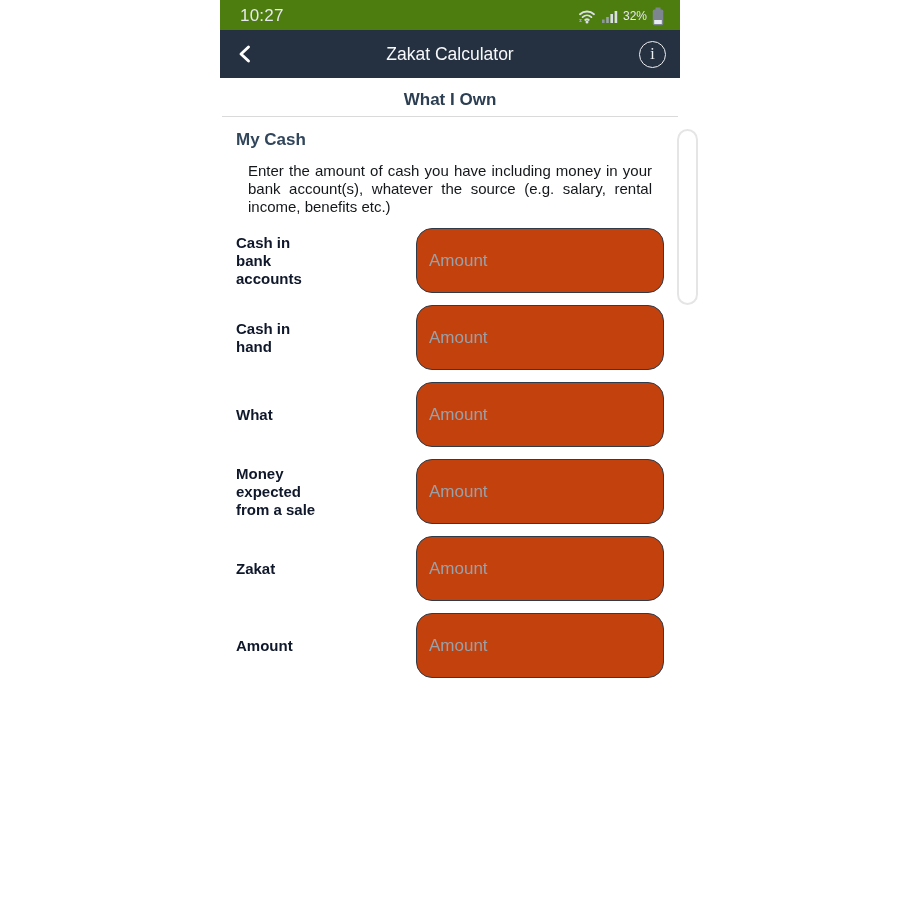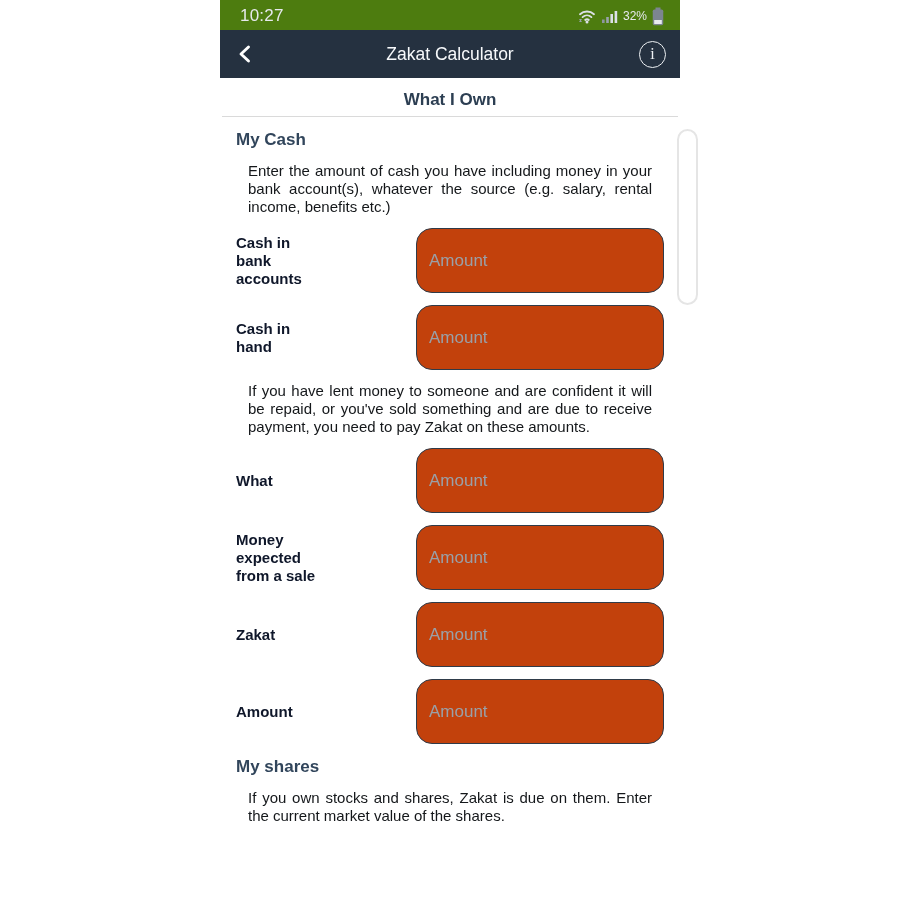--- a/index.html
+++ b/index.html
@@ -231,21 +231,20 @@
         <input class="amount-input" type="text" placeholder="Amount" style="">
       </div>
       <div class="field-row">
         <div class="field-label">Cash in hand</div>
         <div class="field-spacer"></div>
         <input class="amount-input" type="text" placeholder="Amount" style="">
       </div>
     </div>
 
     <div class="section">
-      <p class="section-desc">If you have lent money to someone and are confident it will be repaid, or you've sold something and are due to receive payment, you need to pay Zakat on these amounts.</p>
       <div class="field-row">
         <div class="field-label">What</div>
         <div class="field-spacer"></div>
         <input class="amount-input" type="text" placeholder="Amount" style="">
       </div>
       <div class="field-row">
         <div class="field-label">Money expected from a sale</div>
         <div class="field-spacer"></div>
         <input class="amount-input" type="text" placeholder="Amount" style="">
       </div>
@@ -257,21 +256,17 @@
         <div class="field-spacer"></div>
         <input class="amount-input" type="text" placeholder="Amount" style="">
       </div>
       <div class="field-row">
         <div class="field-label">Amount</div>
         <div class="field-spacer"></div>
         <input class="amount-input" type="text" placeholder="Amount" style="">
       </div>
     </div>
 
-    <div class="section">
-      <div class="section-title">My shares</div>
-      <p class="section-desc">If you own stocks and shares, Zakat is due on them. Enter the current market value of the shares.</p>
-    </div>
 
   </div>
 </div>
 
 <div class="scrollbar-thumb"></div>
 
 </body></html>

